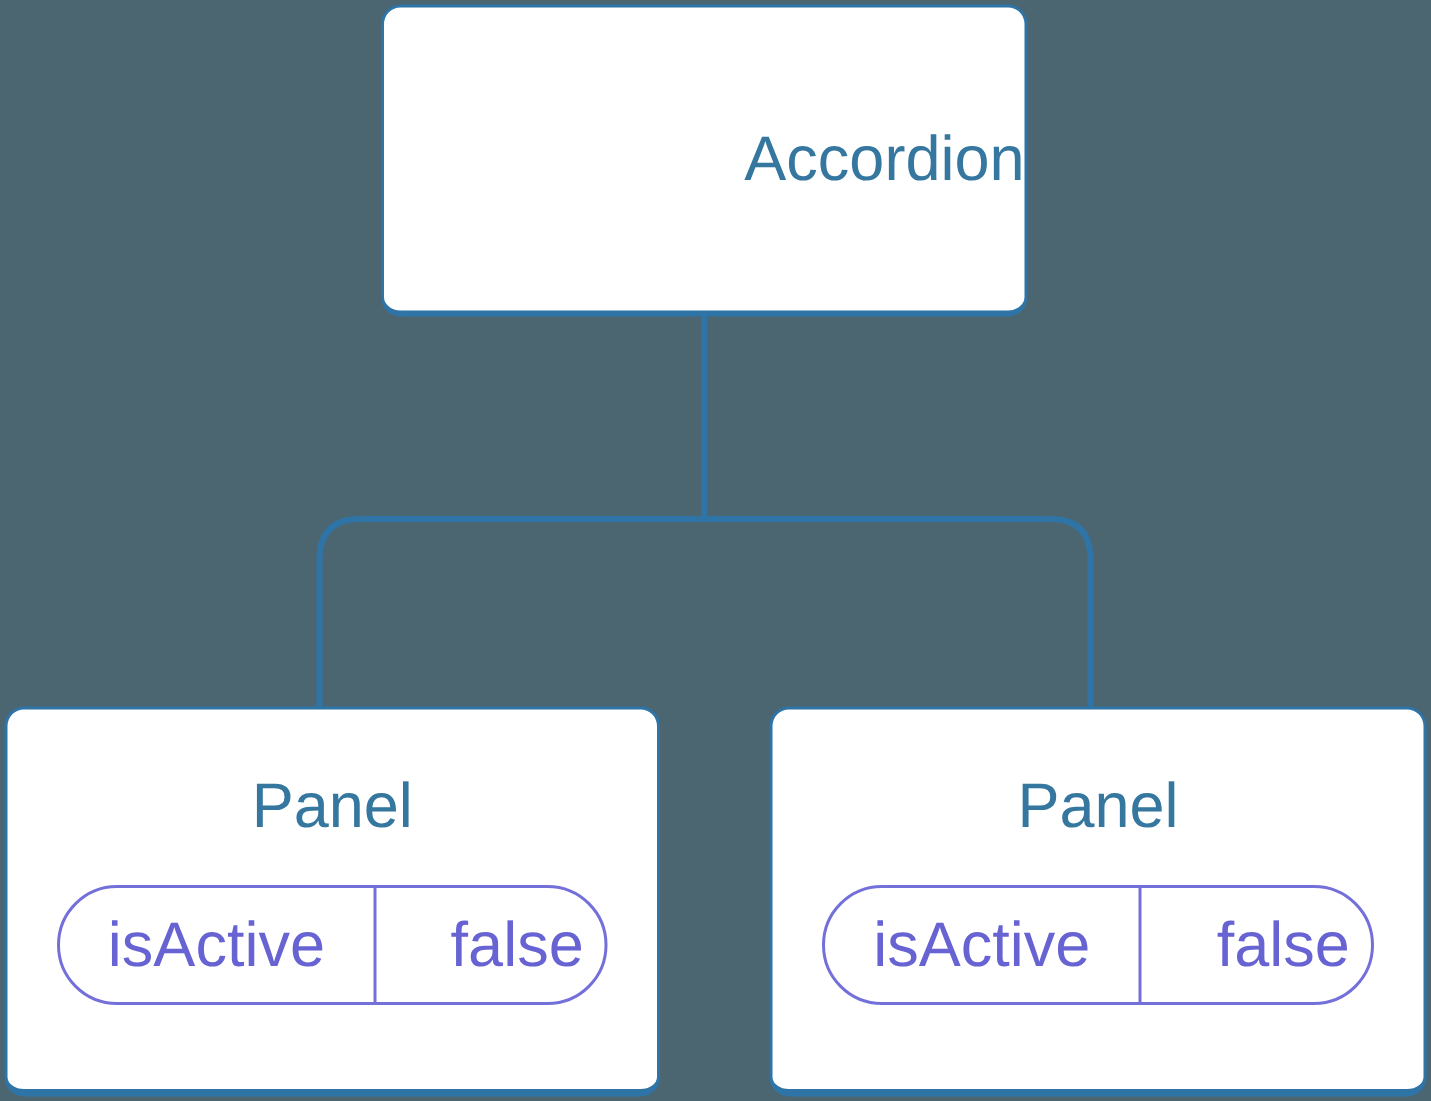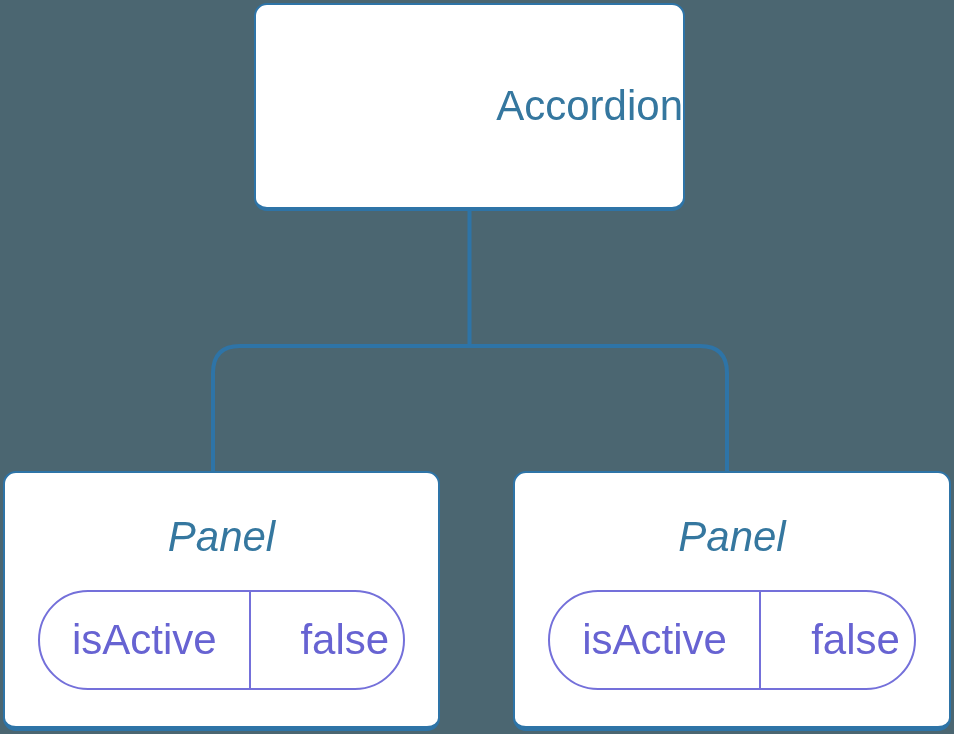--- a/index.html
+++ b/index.html
@@ -55,24 +55,24 @@
     line-height: 48px;
     text-align: center;
   }
   .node-panel {
     top: 471px;
     height: 260px;
     border-bottom-width: 5px;
   }
   .node-panel-left  { left: 3px;   width: 437px; }
   .node-panel-right { left: 513px; width: 438px; }
-  .node-panel .node-title { margin-top: 40px; font-style: italic; }
+  .node-panel .node-title { margin-top: 40px; }
   .state-pill {
     margin: 29px 33px 0 33px;
-    height: 100px;
+    height: 80px;
     border: 2px solid var(--state-border);
     border-radius: 52px;
     display: flex;
     align-items: stretch;
     overflow: hidden;
   }
   .state-cell {
     display: flex;
     align-items: center;
     justify-content: center;

